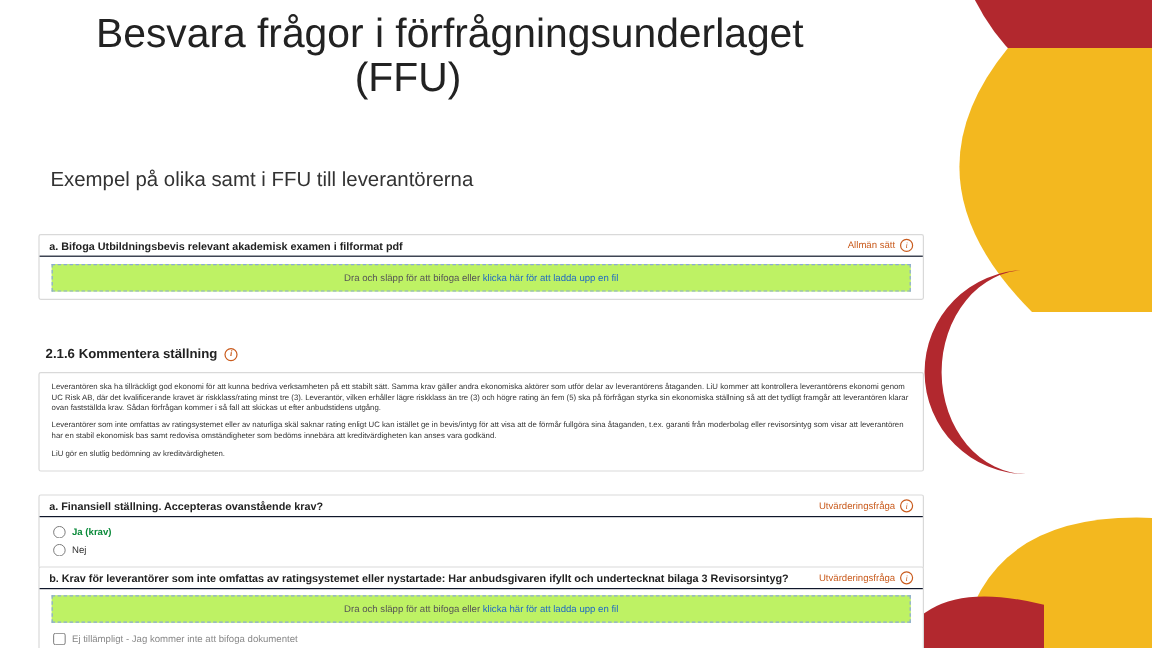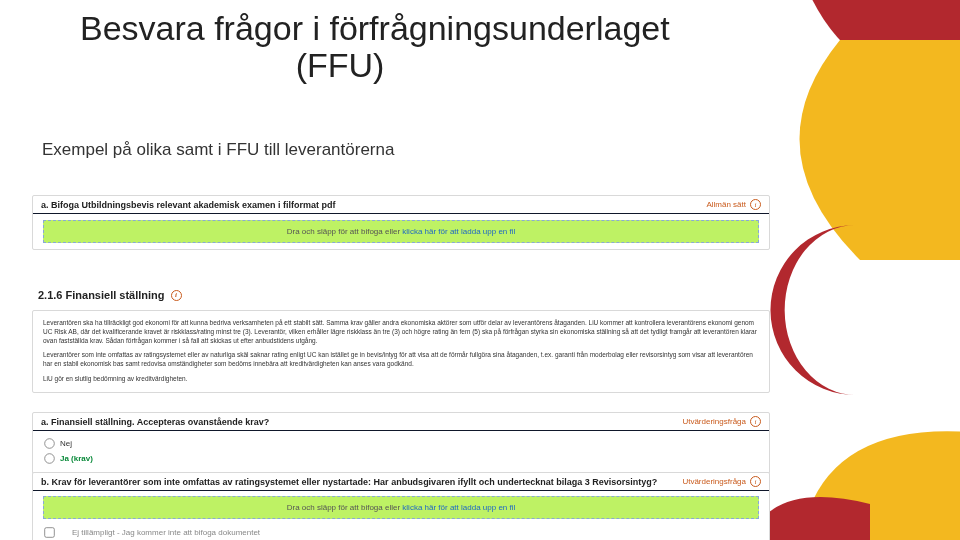--- a/index.html
+++ b/index.html
@@ -76,57 +76,57 @@
         <span>Allmän sätt</span>
         <span class="info-icon">i</span>
       </span>
     </div>
     <div class="upload-box">
       <span>Dra och släpp för att bifoga eller </span><span class="link">klicka här för att ladda upp en fil</span>
     </div>
   </div>
 
   <div class="sec-heading sec-2-1-6">
-    <span>2.1.6 Finansiell ställning</span>
+    <span>2.1.6 Kommentera ställning</span>
     <span class="info-icon">i</span>
   </div>
 
   <div class="panel panel-b" style="padding:8px 10px;">
     <div class="tiny-text" style="position:static;">Leverantören ska ha tillräckligt god ekonomi för att kunna bedriva verksamheten på ett stabilt sätt. Samma krav gäller andra ekonomiska aktörer som utför delar av leverantörens åtaganden. LiU kommer att kontrollera leverantörens ekonomi genom UC Risk AB, där det kvalificerande kravet är riskklass/rating minst tre (3). Leverantör, vilken erhåller lägre riskklass än tre (3) och högre rating än fem (5) ska på förfrågan styrka sin ekonomiska ställning så att det tydligt framgår att leverantören klarar ovan fastställda krav. Sådan förfrågan kommer i så fall att skickas ut efter anbudstidens utgång.</div>
     <div class="tiny-text" style="position:static; margin-top:6px;">Leverantörer som inte omfattas av ratingsystemet eller av naturliga skäl saknar rating enligt UC kan istället ge in bevis/intyg för att visa att de förmår fullgöra sina åtaganden, t.ex. garanti från moderbolag eller revisorsintyg som visar att leverantören har en stabil ekonomisk bas samt redovisa omständigheter som bedöms innebära att kreditvärdigheten kan anses vara godkänd.</div>
     <div class="tiny-text" style="position:static; margin-top:6px;">LiU gör en slutlig bedömning av kreditvärdigheten.</div>
   </div>
 
   <div class="panel panel-c">
     <div class="q-header">
       <span>a. Finansiell ställning. Accepteras ovanstående krav?</span>
       <span class="right">
         <span>Utvärderingsfråga</span>
         <span class="info-icon">i</span>
       </span>
     </div>
     <div class="radio-row">
+      <label class="radio"><input type="radio" name="fin" style=""><span class="yes-label">Ja (krav)</span></label>
       <label class="radio"><input type="radio" name="fin" style=""><span>Nej</span></label>
-      <label class="radio"><input type="radio" name="fin" style=""><span class="yes-label">Ja (krav)</span></label>
     </div>
   </div>
 
   <div class="panel panel-d">
     <div class="q-header">
       <span>b. Krav för leverantörer som inte omfattas av ratingsystemet eller nystartade: Har anbudsgivaren ifyllt och undertecknat bilaga 3 Revisorsintyg?</span>
       <span class="right">
         <span>Utvärderingsfråga</span>
         <span class="info-icon">i</span>
       </span>
     </div>
     <div class="upload-box" style="margin:5px 10px 3px;">
       <span>Dra och släpp för att bifoga eller </span><span class="link">klicka här för att ladda upp en fil</span>
     </div>
     <div class="body">
-      <label style="display:flex;align-items:center;gap:16px;">
+      <label style="display:flex;align-items:center;gap:4px;">
         <input type="checkbox" style="transform: scale(0.8);">
         <span class="hint">Ej tillämpligt - Jag kommer inte att bifoga dokumentet</span>
       </label>
     </div>
 
   </div>
 
 </div>
 
 </body></html>

